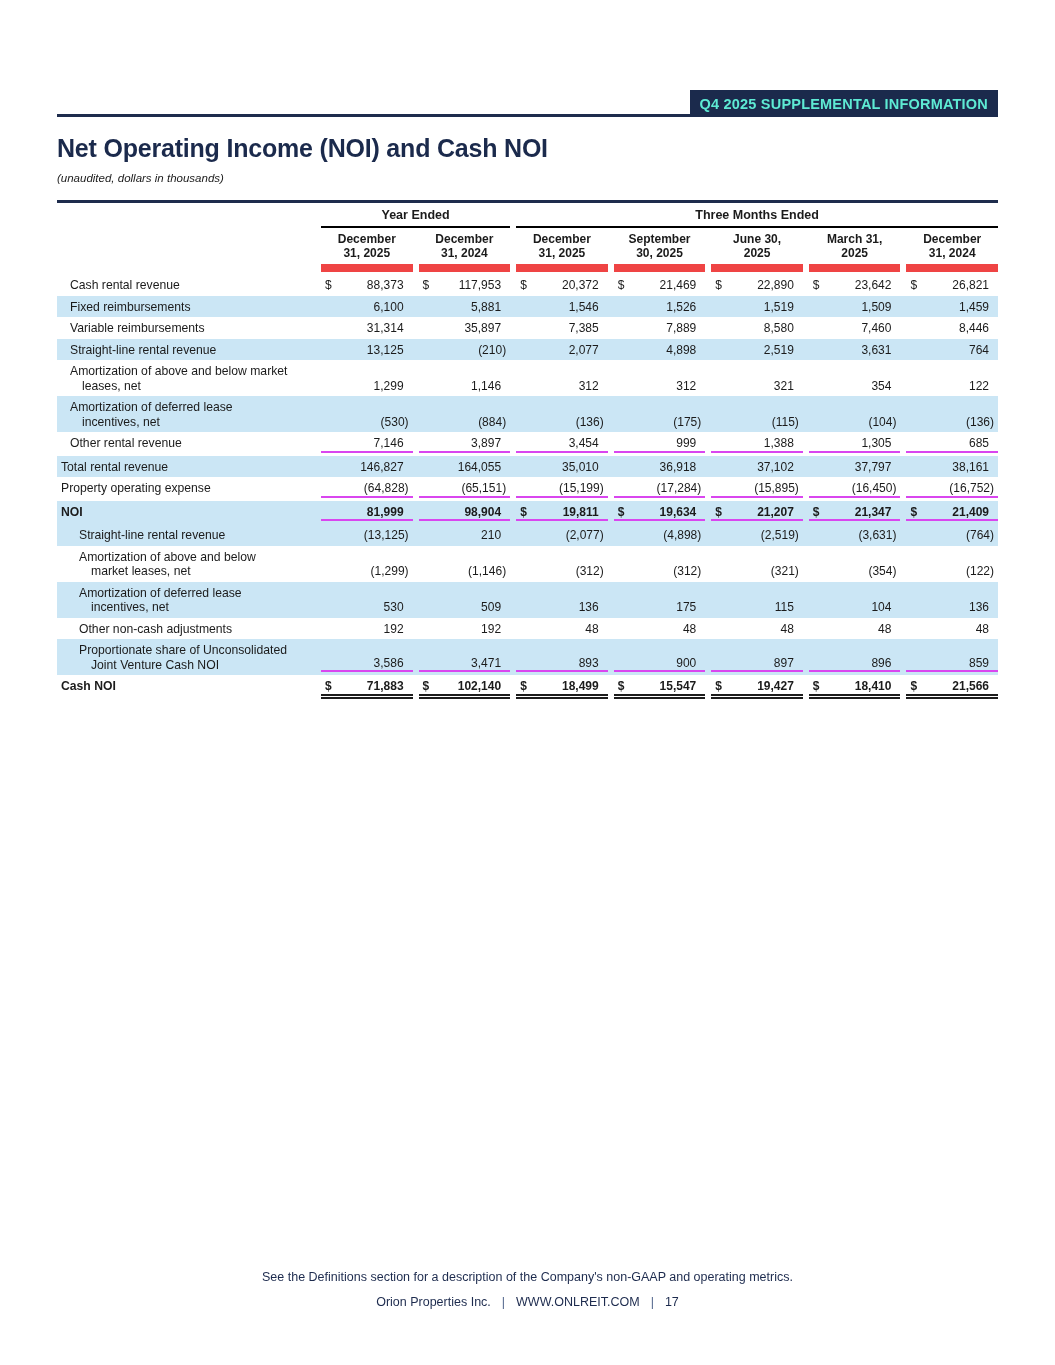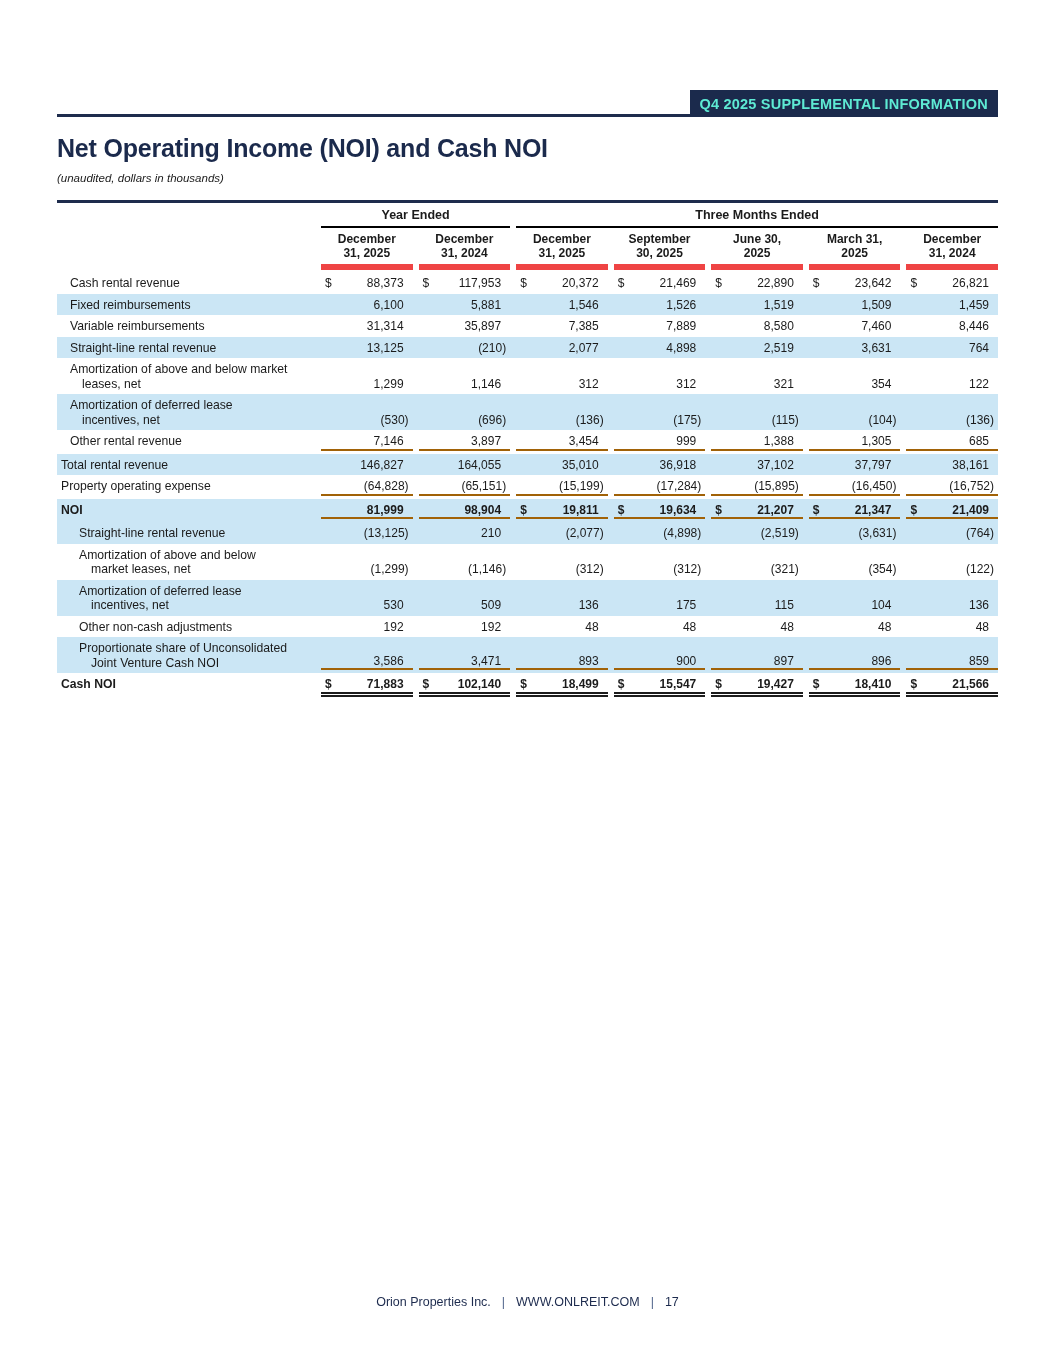--- a/index.html
+++ b/index.html
@@ -41,37 +41,37 @@
     column-gap:6px;
   }
 
   .groups-row .group-cell {
     font-weight:bold; font-size:12.5px; text-align:center;
     padding-bottom:3px; border-bottom:2px solid #000000; line-height:15px;
   }
   .dates-row { margin-top:3px; }
   .date-cell {
     font-weight:bold; font-size:12px; line-height:14px; text-align:center;
-    white-space:pre-line; padding:1px 0 4px; border-bottom:6px solid #ef4444;
+    white-space:pre-line; padding:1px 0 4px; border-bottom:8px solid #ef4444;
   }
 
   .rows { margin-top:2px; }
   .row { padding:4px 0 3px; }
   .row.shaded { background:#cbe6f5; }
   .row.bold { font-weight:bold; }
 
   .lbl { font-size:12.2px; line-height:14.5px; }
   .lbl .l2 { display:block; padding-left:12px; }
 
   .box { display:flex; justify-content:space-between; align-items:flex-end; min-height:14px; }
   .cur { font-size:12px; line-height:14.5px; padding-left:4px; }
   .val { font-size:12px; line-height:14.5px; margin-left:auto; padding-right:9px; }
   .val.neg { padding-right:4px; }
 
-  .box.b1 { border-bottom:2px solid #a16207; }
+  .box.b1 { border-bottom:2px solid #d946ef; }
   .box.b2 { border-bottom:2px solid #1c1c1c; position:relative; }
   .box.b2::after {
     content:""; position:absolute; left:0; right:0; bottom:-5px;
     border-bottom:2px solid #1c1c1c;
   }
 
   
   .footer-note {
     position:absolute; top:1270px; left:0; width:100%;
     text-align:center; font-size:12.5px; color:#1d2b4e;
@@ -254,21 +254,21 @@
             </div>
           </div>
         </div>
         <div class="row shaded">
           <div class="grid">
             <div class="lbl" style="padding-left: 13px;"><span>Amortization of deferred lease</span><span class="l2">incentives, net</span></div>
             <div class="box">
               <span class="val neg">(530)</span>
             </div>
             <div class="box">
-              <span class="val neg">(696)</span>
+              <span class="val neg">(884)</span>
             </div>
             <div class="box">
               <span class="val neg">(136)</span>
             </div>
             <div class="box">
               <span class="val neg">(175)</span>
             </div>
             <div class="box">
               <span class="val neg">(115)</span>
             </div>
@@ -548,20 +548,21 @@
             </div>
             <div class="box b2">
               <span class="cur">$</span>
               <span class="val">21,566</span>
             </div>
           </div>
         </div>
       </div>
   </div>
 
+  <div class="footer-note">See the Definitions section for a description of the Company's non-GAAP and operating metrics.</div>
   <div class="footer-line">
     <span>Orion Properties Inc.</span>
     <span class="sep">|</span>
     <span>WWW.ONLREIT.COM</span>
     <span class="sep">|</span>
     <span>17</span>
   </div>
 </div>
 
 </body></html>

